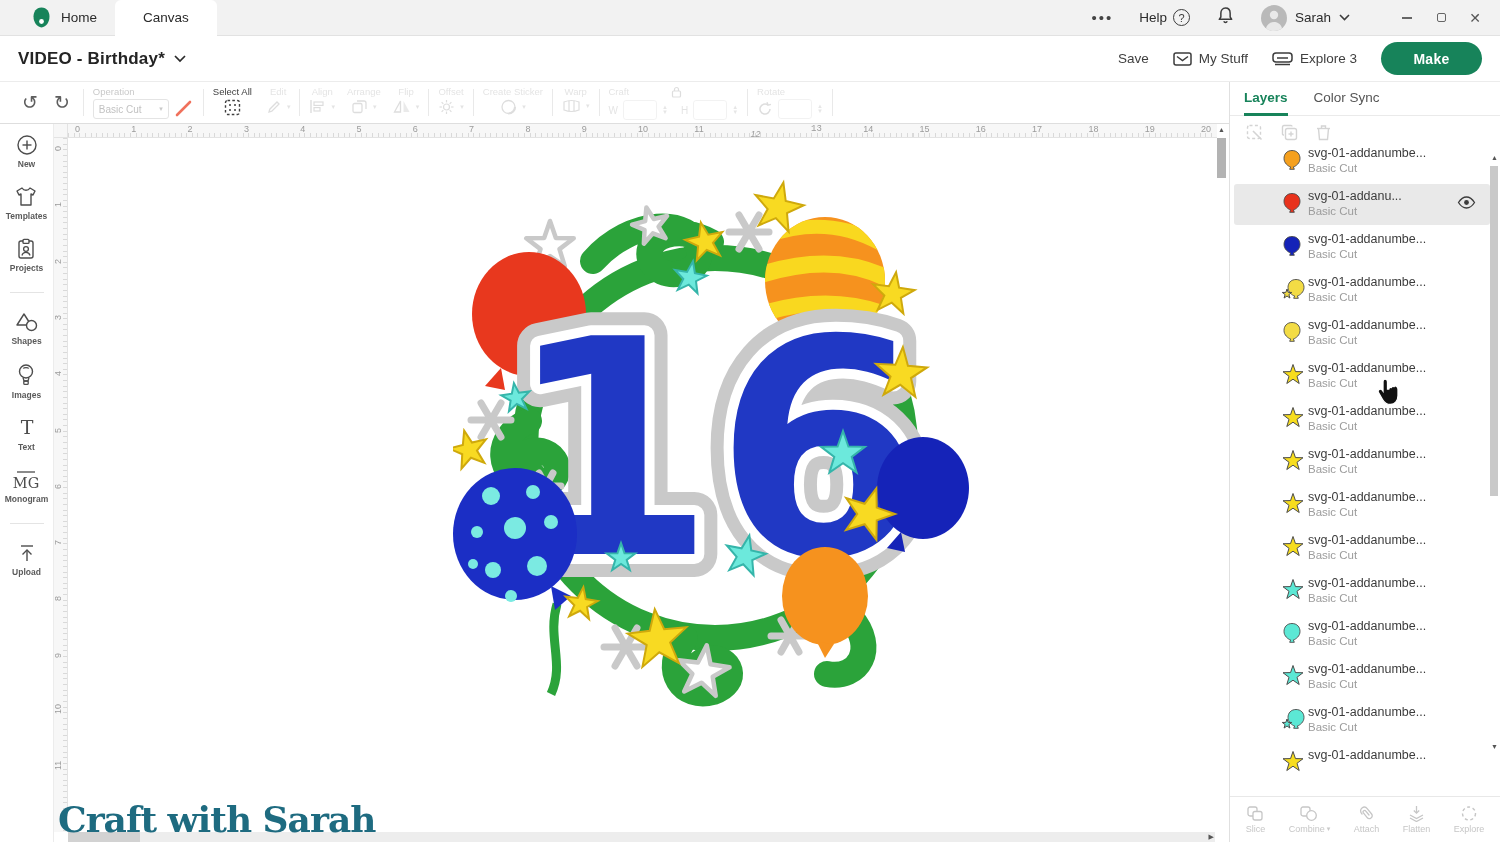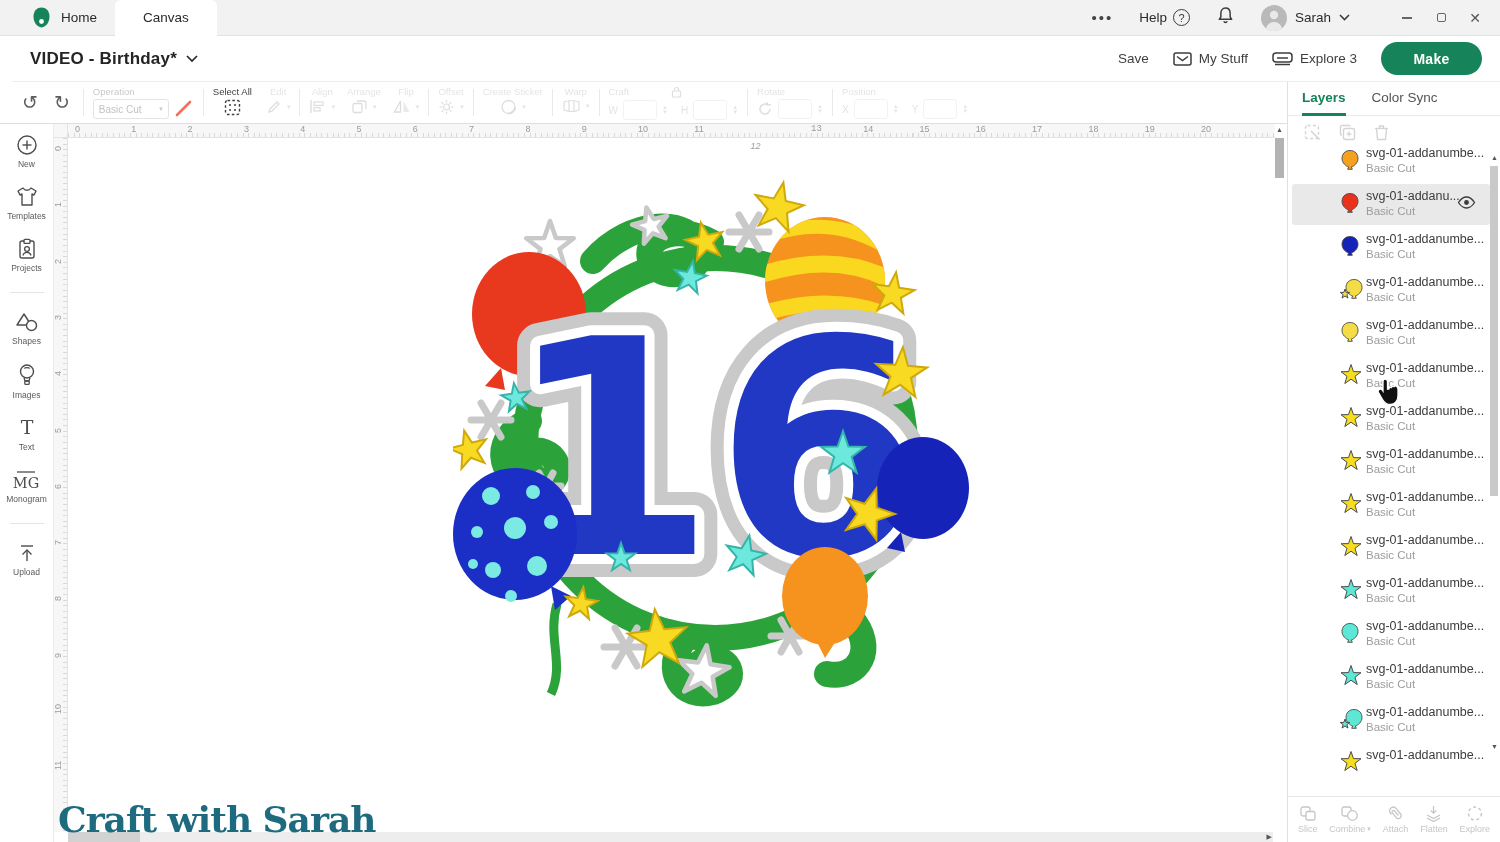--- a/index.html
+++ b/index.html
@@ -15,21 +15,21 @@
   .help { display:flex; align-items:center; gap:6px; font-size:13.5px; color:#2b2b2b; }
   .qmark { width:17px; height:17px; border:1.5px solid #3c3c3c; border-radius:50%; font-size:11px; display:flex; align-items:center; justify-content:center; color:#3c3c3c; }
   .user { display:flex; align-items:center; gap:8px; font-size:13.5px; color:#2b2b2b; }
   .avatar { width:26px; height:26px; border-radius:50%; background:#b9b9b9; overflow:hidden; display:flex; align-items:flex-end; justify-content:center; }
   .winbtns { display:flex; align-items:center; gap:0; margin-left:14px; }
   .winbtn { width:34px; height:36px; display:flex; align-items:center; justify-content:center; color:#555; font-size:12px; }
   .min-glyph { width:10px; height:2px; background:#666; display:block; }
   .max-glyph { width:9px; height:9px; border:1.5px solid #666; border-radius:2px; display:block; }
 
   
-  .projectbar { height:46px; background:#fff; border-bottom:1px solid #ececec; display:flex; align-items:center; padding:0 18px;margin-left:12px; }
+  .projectbar { height:46px; background:#fff; border-bottom:1px solid #ececec; display:flex; align-items:center; padding:0 18px; }
   .proj-title { font-size:17px; font-weight:bold; color:#242424; letter-spacing:.2px; display:flex; align-items:center; gap:9px; }
   .proj-right { margin-left:auto; display:flex; align-items:center; gap:24px; }
   .proj-link { font-size:13.5px; color:#3f3f3f; display:flex; align-items:center; gap:7px; }
   .make-btn { background:var(--green,#17835a); color:#fff; font-size:14px; font-weight:bold; border:none; border-radius:17px; height:33px; width:101px; letter-spacing:.3px; }
 
   
   .content { display:flex; height:760px; }
   .left-col { flex:1; display:flex; flex-direction:column; min-width:0; }
 
   
@@ -43,41 +43,41 @@
   .op-select { width:76px; height:20px; border:1px solid #e4e4e4; border-radius:3px; font-size:10px; color:#c2c2c2; display:flex; align-items:center; padding:0 5px; justify-content:space-between; }
   .num-box { width:34px; height:20px; border:1px solid #e6e6e6; border-radius:3px; }
   .stepper { display:flex; flex-direction:column; font-size:6px; color:#cfcfcf; line-height:5px; }
   .mini-caret { font-size:7px; color:#c9c9c9; }
   .axis-lbl { font-size:10px; color:#c9c9c9; }
 
   
   .main { flex:1; display:flex; min-height:0; }
   .sidebar { width:54px; border-right:1px solid #ececec; display:flex; flex-direction:column; align-items:center; padding-top:10px; background:#fff; }
   .side-item { display:flex; flex-direction:column; align-items:center; gap:3px; margin-bottom:17px; color:#4d4d4d; }
-  .side-item span.lbl { font-size:8.5px; color:#5a5a5a; }
+  .side-item span.lbl { font-size:8.5px; color:#5a5a5a;font-weight:bold; }
   .side-div { width:34px; height:1px; background:#e4e4e4; margin:2px 0 18px; }
 
   
   .canvas-wrap { flex:1; position:relative; background:#fff; overflow:hidden; }
   .ruler-corner { position:absolute; left:0; top:0; width:14px; height:14px; background:#f7f7f7; border-right:1px solid #e3e3e3; border-bottom:1px solid #e3e3e3; }
   .ruler-top { position:absolute; left:14px; right:12px; top:0; height:14px; background:#f7f7f7; border-bottom:1px solid #e3e3e3;
     background-image:repeating-linear-gradient(to right,#d9d9d9 0 1px,transparent 1px 5.63px); background-size:100% 4px; background-position:0 100%; background-repeat:no-repeat; }
   .ruler-left { position:absolute; left:0; top:14px; bottom:10px; width:14px; background:#f7f7f7; border-right:1px solid #e3e3e3;
     background-image:repeating-linear-gradient(to bottom,#d9d9d9 0 1px,transparent 1px 5.63px); background-size:4px 100%; background-position:100% 0; background-repeat:no-repeat; }
   .ruler-num { position:absolute; font-size:9px; color:#9b9b9b; }
   .vscroll { position:absolute; right:2px; top:2px; bottom:14px; width:10px; }
   .vscroll .arr { position:absolute; left:1px; font-size:7px; color:#555; }
   .vthumb { position:absolute; left:0; top:12px; width:9px; height:40px; background:#b3b3b3; }
   .hscroll { position:absolute; left:14px; right:14px; bottom:0; height:10px; background:#ededed; }
   .hthumb { position:absolute; left:0; top:0; height:10px; width:72px; background:#d2d2d2; }
   .watermark { position:absolute; left:4px; bottom:2px; font-family:"DejaVu Serif",serif; font-weight:bold; font-size:36px; color:#1e6b80; z-index:6; letter-spacing:-1px; }
   .design { position:absolute; left:399px; top:42px; width:522px; height:548px; }
 
   
-  .right-panel { width:213px; border-left:1px solid #e0e0e0; display:flex; flex-direction:column; background:#fff; position:relative; }
+  .right-panel { width:271px; border-left:1px solid #e0e0e0; display:flex; flex-direction:column; background:#fff; position:relative; }
   .panel-tabs { height:34px; display:flex; border-bottom:1px solid #eaeaea; padding-left:14px; gap:26px; }
   .panel-tab { font-size:13.5px; color:#555; display:flex; align-items:center; height:34px; border-bottom:3px solid transparent; }
   .panel-tab.active { color:var(--green,#17835a); font-weight:bold; border-bottom-color:var(--green,#17835a); }
   .panel-icons { height:36px; display:flex; align-items:center; gap:17px; padding-left:16px; }
   .layers-list { flex:1; overflow:hidden; position:relative; margin-top:-12px; padding-top:12px; }
   .layers-inner { margin-top:-12px; }
   .layer-row { height:43px; position:relative; }
   .layer-selbg { position:absolute; left:4px; right:10px; top:1px; bottom:1px; background:#e9e9e9; border-radius:3px; }
   .layer-icon { position:absolute; left:52px; top:9px; }
   .layer-name { position:absolute; left:78px; top:6px; font-size:12.5px; color:#3c3c3c; white-space:nowrap; }
@@ -342,37 +342,20 @@
             </svg>
           <span class="num-box"></span>
           <span class="stepper">
               <span>▲</span>
               <span>▼</span>
             </span>
         </div>
       </div>
       <div class="tb-sep"></div>
 
-      <div class="tb-group ghost">
-        <span class="tb-label">Position</span>
-        <div class="tb-controls">
-          <span class="axis-lbl">X</span>
-          <span class="num-box"></span>
-          <span class="stepper">
-              <span>▲</span>
-              <span>▼</span>
-            </span>
-          <span class="axis-lbl" style="margin-left:8px;">Y</span>
-          <span class="num-box"></span>
-          <span class="stepper">
-              <span>▲</span>
-              <span>▼</span>
-            </span>
-        </div>
-      </div>
     </div>
 
     <div class="main">
       <div class="sidebar">
         <div class="side-item">
           <svg width="22" height="22" viewBox="0 0 22 22">
               <circle cx="11" cy="11" r="9" fill="none" stroke="#4d4d4d" stroke-width="1.4"></circle>
               <line x1="11" y1="6.5" x2="11" y2="15.5" stroke="#4d4d4d" stroke-width="1.4"></line>
               <line x1="6.5" y1="11" x2="15.5" y2="11" stroke="#4d4d4d" stroke-width="1.4"></line>
             </svg>
@@ -442,21 +425,21 @@
             <span class="ruler-num" style="left: 119.6px; top: 0px;">2</span>
             <span class="ruler-num" style="left: 175.9px; top: 0px;">3</span>
             <span class="ruler-num" style="left: 232.2px; top: 0px;">4</span>
             <span class="ruler-num" style="left: 288.5px; top: 0px;">5</span>
             <span class="ruler-num" style="left: 344.8px; top: 0px;">6</span>
             <span class="ruler-num" style="left: 401.1px; top: 0px;">7</span>
             <span class="ruler-num" style="left: 457.4px; top: 0px;">8</span>
             <span class="ruler-num" style="left: 513.7px; top: 0px;">9</span>
             <span class="ruler-num" style="left: 570px; top: 0px;">10</span>
             <span class="ruler-num" style="left: 626.3px; top: 0px;">11</span>
-            <span class="ruler-num" style="left: 682.6px; top: 17px; font-style: italic;">12</span>
+            <span class="ruler-num" style="left: 682.6px; top: 5px; font-style: italic;">12</span>
             <span class="ruler-num" style="left: 743px; top: 0px; font-family: Liberation Mono, monospace;">13</span>
             <span class="ruler-num" style="left: 795.2px; top: 0px;">14</span>
             <span class="ruler-num" style="left: 851.5px; top: 0px;">15</span>
             <span class="ruler-num" style="left: 907.8px; top: 0px;">16</span>
             <span class="ruler-num" style="left: 964.1px; top: 0px;">17</span>
             <span class="ruler-num" style="left: 1020.4px; top: 0px;">18</span>
             <span class="ruler-num" style="left: 1076.7px; top: 0px;">19</span>
             <span class="ruler-num" style="left: 1133px; top: 0px;">20</span>
           </div>
         <div class="ruler-left">

